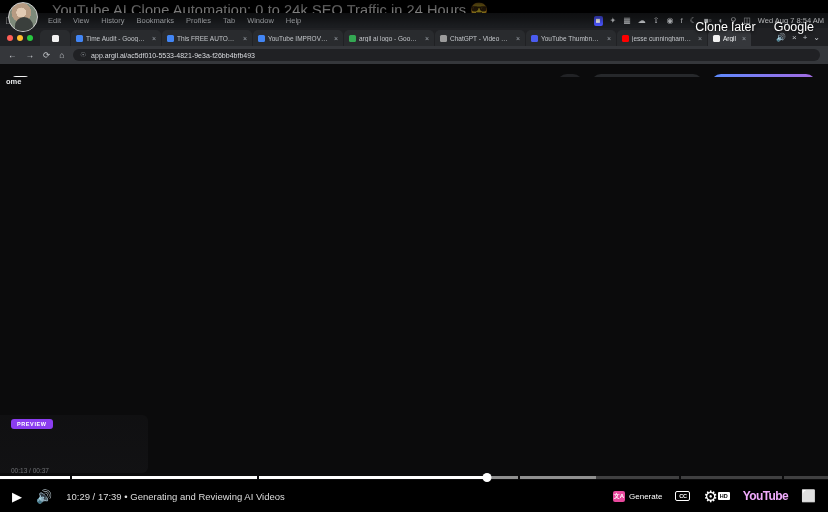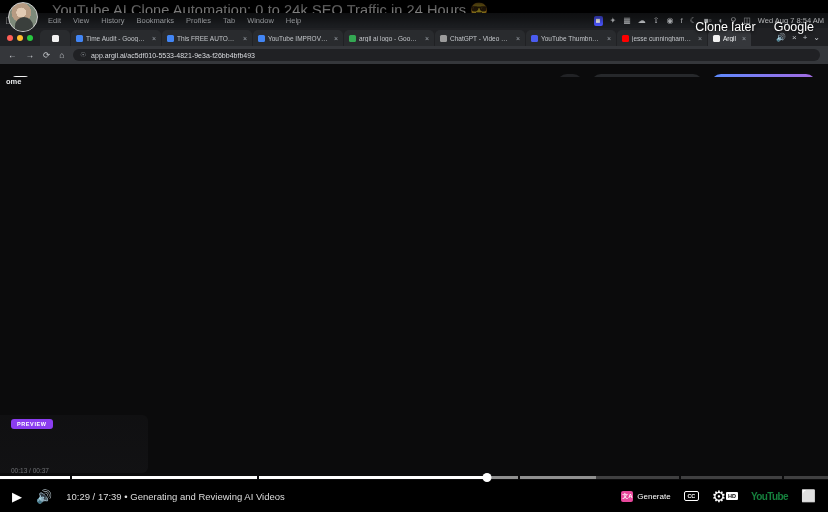--- a/index.html
+++ b/index.html
@@ -325,21 +325,21 @@
   .ctl-ic { color:#fff; font-size:13px; line-height:1; }
   .ctl-time { color:#ddd; font-size:9.5px; white-space:nowrap; }
   .ctl-right { margin-left:auto; display:flex; align-items:center; gap:13px; }
   .bil { display:flex; align-items:center; gap:4px; color:#fff; font-size:8px; }
   .bil .ic { width:12px;height:11px;border-radius:2px; background:#e8489c; color:#fff;
     font-size:6px; text-align:center; line-height:11px; font-weight:bold; }
   .cc { width:15px;height:10px;border:1.2px solid #fff; border-radius:2px; color:#fff;
     font-size:5.5px; text-align:center; line-height:8px; font-weight:bold; letter-spacing:-.3px;}
   .hd { display:flex; align-items:center; color:#fff; }
   .hd .box { background:#fff; color:#000; font-size:5.5px; font-weight:bold; padding:1px 2px; border-radius:1px; }
-  .ytlogo { color:#15803d; font-size:10px; font-weight:bold; letter-spacing:-.6px; }
+  .ytlogo { color:#f0abfc; font-size:12px; font-weight:bold; letter-spacing:-.6px; }
   .fs { color:#fff; font-size:12px; }
 </style>
 </head>
 <body>
 
 <div class="screen">
 
   <div class="macbar">
     <div class="apple"></div>
     <div class="mitem app">ome</div>

